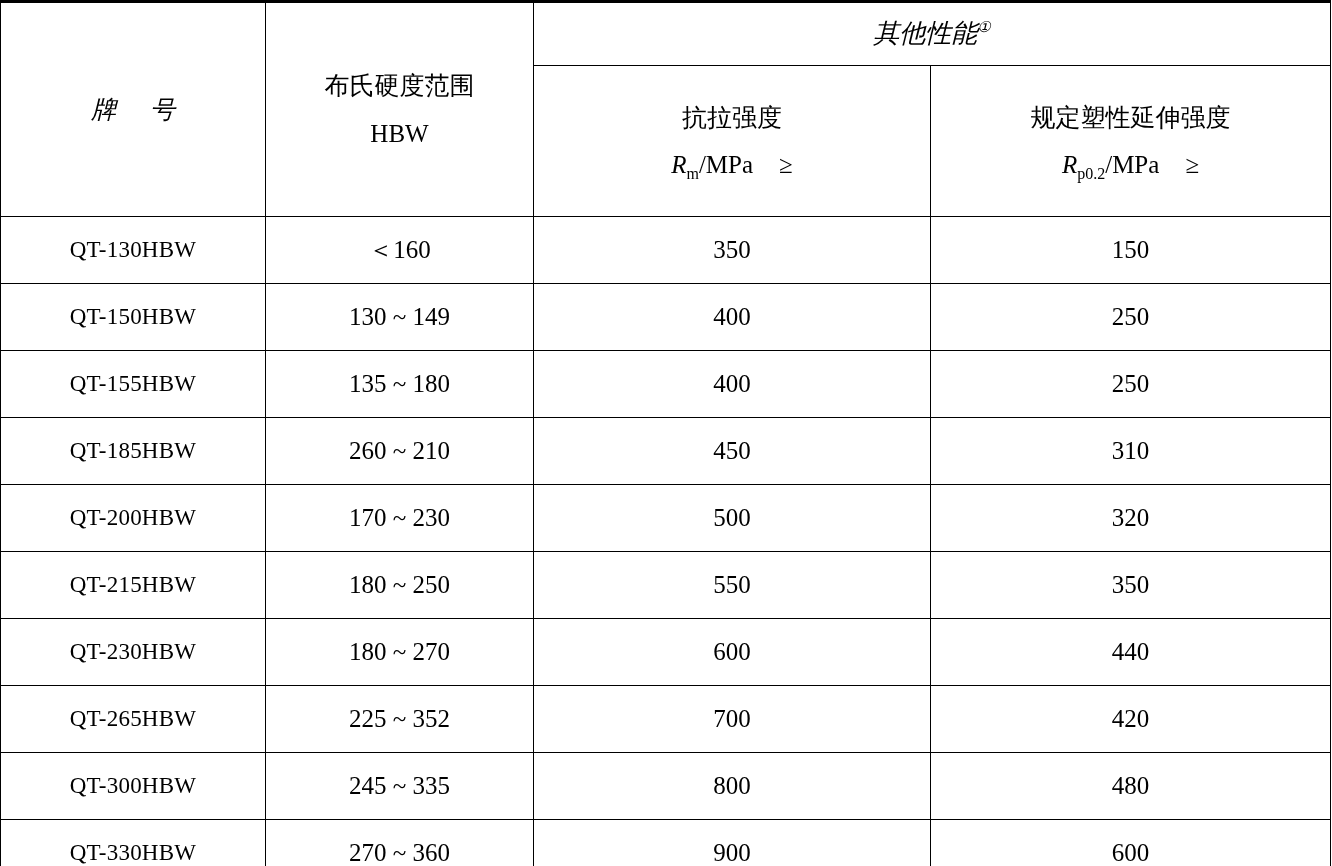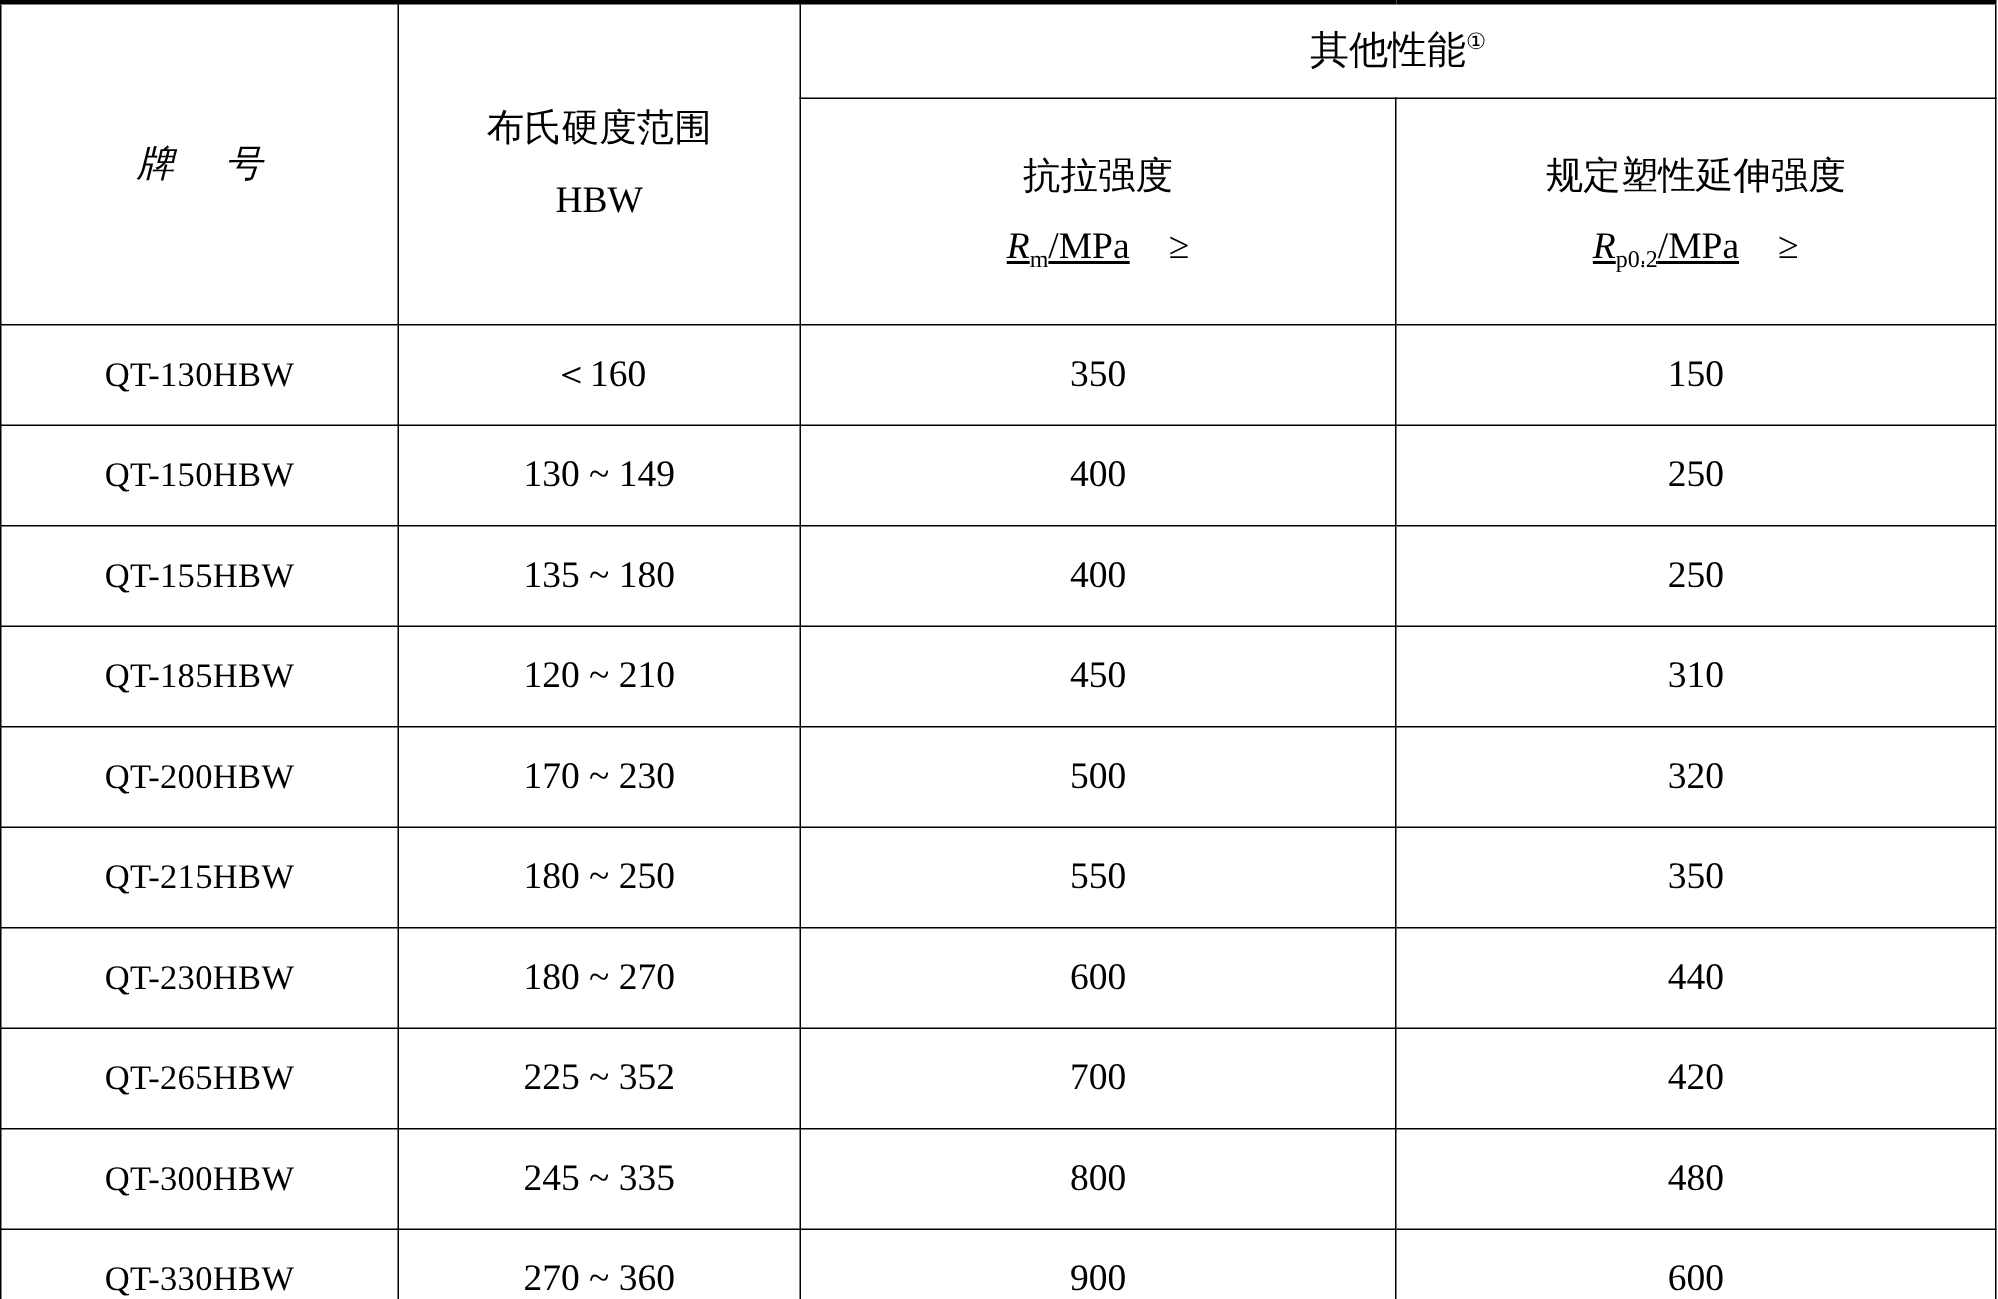--- a/index.html
+++ b/index.html
@@ -45,20 +45,21 @@
   .col-rm    { width: 397px; }
   .col-rp    { width: 400px; }
 
   thead td.grade-head,
   thead td.hbw-head {
     height: 200px;
   }
   thead td.other-head {
     height: 62px;
     font-size: 26px;
+    font-style: italic;
   }
   thead td.sub-head {
     height: 138px;
     padding: 6px 4px;
   }
   .head-line1 {
     display: block;
     margin-bottom: 16px;
   }
   .head-line2 {
@@ -87,21 +88,21 @@
     margin-left: 26px;
   }
   tbody td {
     height: 66px;
     font-size: 25px;
   }
   tbody td.grade-cell {
     font-size: 23px;
     letter-spacing: 0.01em;
   }
-  .nowrap { white-space: nowrap; text-decoration: underline; }
+  .nowrap { white-space: nowrap; }
 </style>
 </head>
 <body>
 
 <div class="sheet">
   <table class="spec">
     <colgroup>
       <col class="col-grade">
       <col class="col-hbw">
       <col class="col-rm">
@@ -145,21 +146,21 @@
           <td>250</td>
         </tr>
         <tr>
           <td class="grade-cell">QT-155HBW</td>
           <td>135 ~ 180</td>
           <td>400</td>
           <td>250</td>
         </tr>
         <tr>
           <td class="grade-cell">QT-185HBW</td>
-          <td>120 ~ 210</td>
+          <td>260 ~ 210</td>
           <td>450</td>
           <td>310</td>
         </tr>
         <tr>
           <td class="grade-cell">QT-200HBW</td>
           <td>170 ~ 230</td>
           <td>500</td>
           <td>320</td>
         </tr>
         <tr>

